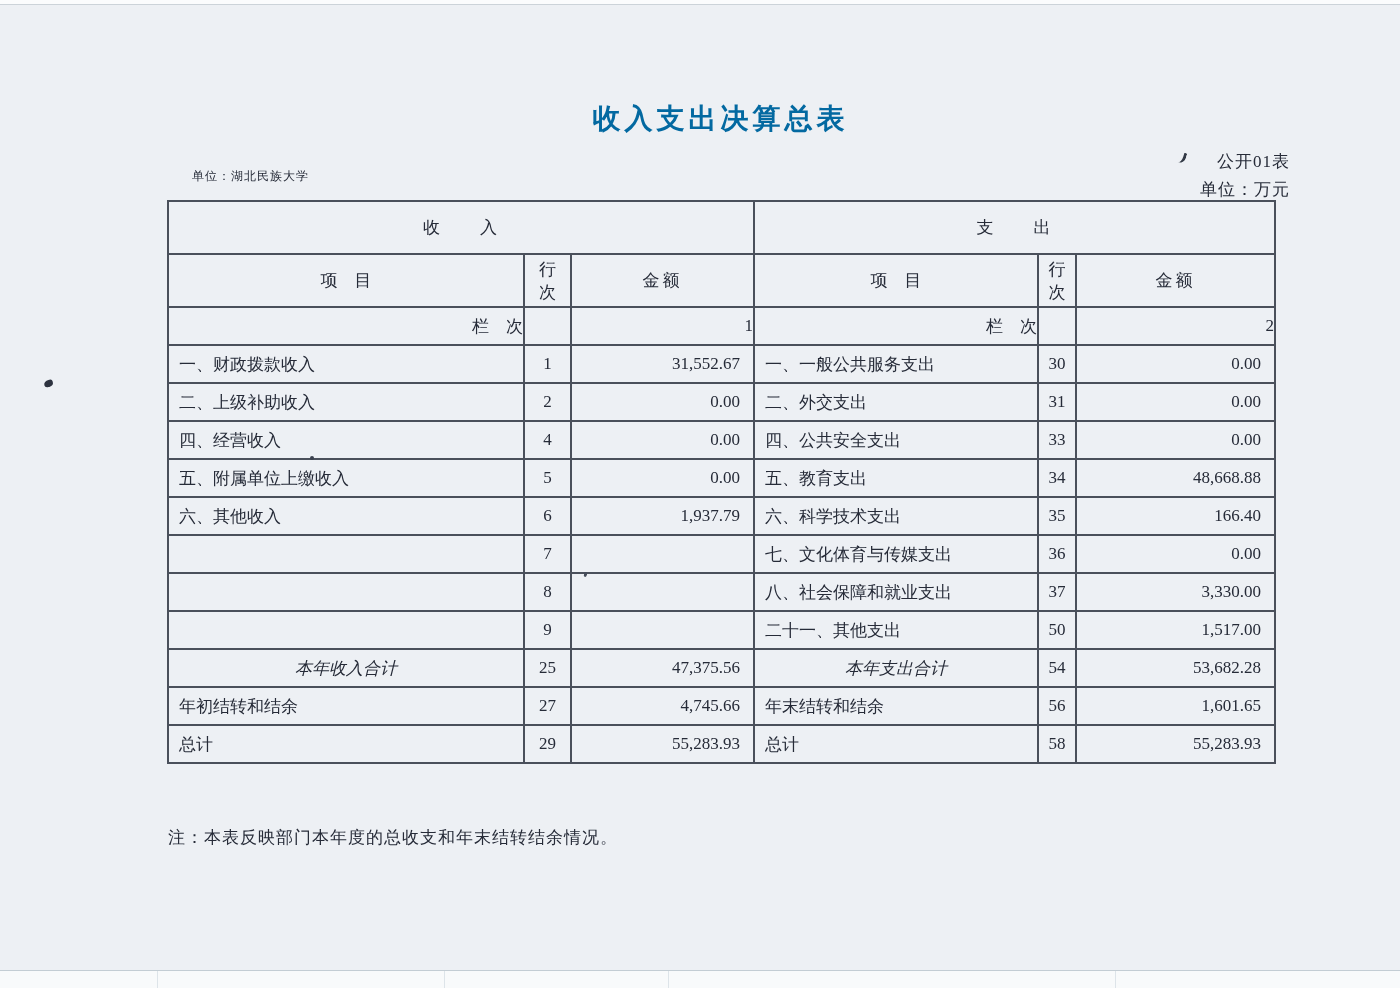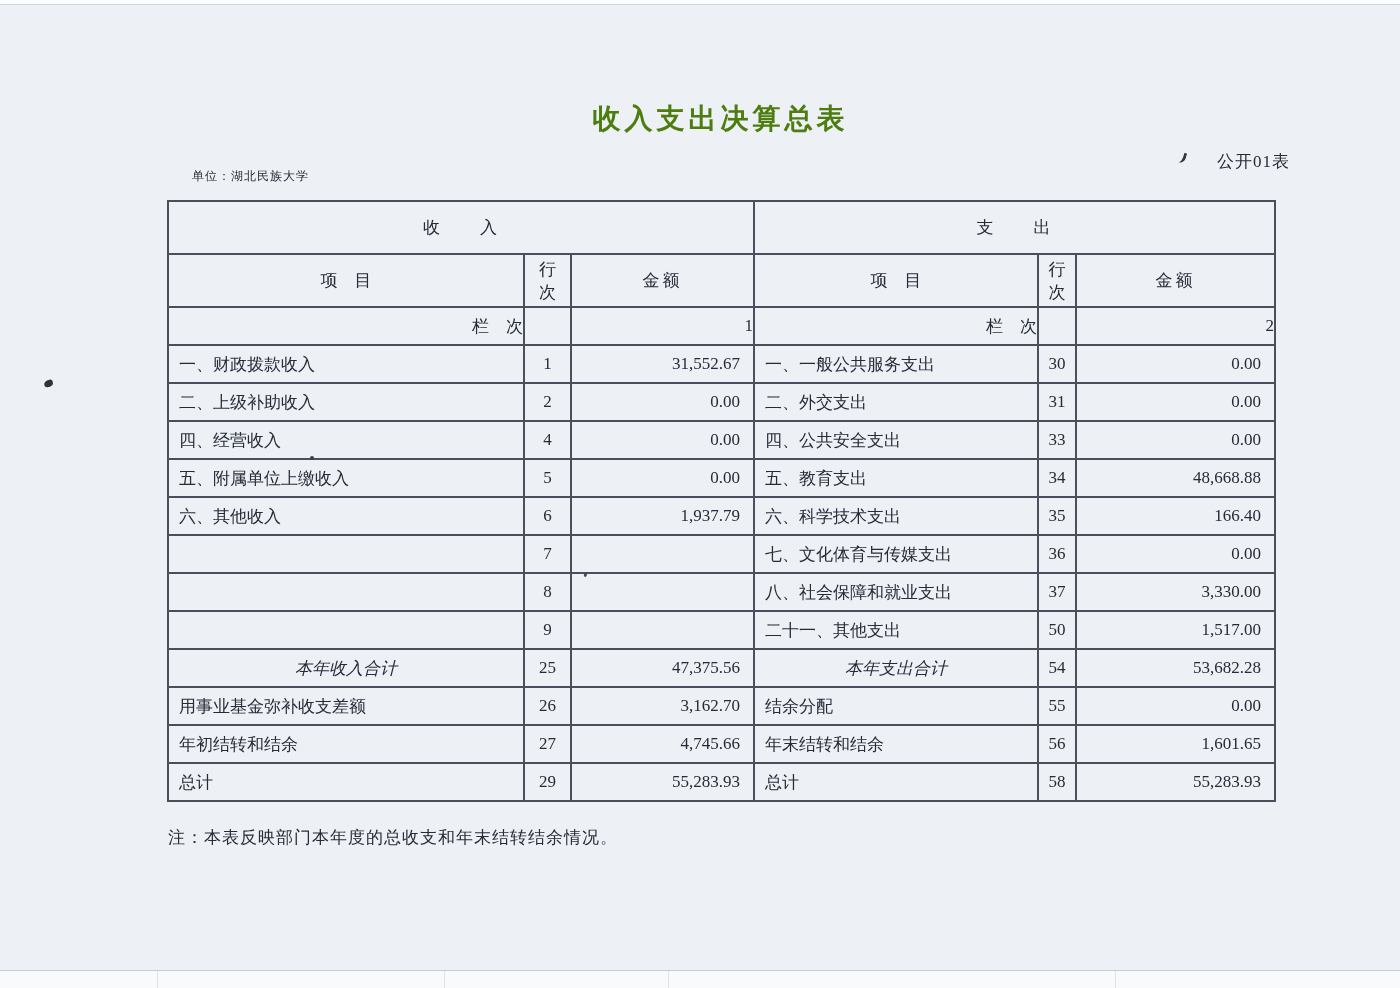--- a/index.html
+++ b/index.html
@@ -23,21 +23,21 @@
     position:absolute;left:0;top:970px;width:1400px;height:18px;
     background:#f8fafb;border-top:1px solid #c3cdd4;
   }
   .scan-bottom-strip .vline{
     position:absolute;top:0;width:1px;height:18px;background:#dde4e9;
   }
   
   .title{
     position:absolute;left:167px;top:100px;width:1107px;
     margin:0;text-align:center;
-    font-size:28px;font-weight:bold;letter-spacing:4px;color:#4d7c0f;
+    font-size:28px;font-weight:bold;letter-spacing:4px;color:#0369a1;
   }
   .org-unit{
     position:absolute;left:176px;top:168px;
     font-size:12px;letter-spacing:1px;margin-left:16px;
   }
   .right-meta{
     position:absolute;left:1040px;top:148px;width:250px;
     text-align:right;font-size:17px;line-height:28px;letter-spacing:1px;
   }
   
@@ -93,20 +93,21 @@
 <div class="page">
 
   <div class="scan-top-strip"></div>
 
   <h1 class="title">收入支出决算总表</h1>
 
   <div class="org-unit">单位：湖北民族大学</div>
 
   <div class="right-meta">
     <div>公开01表</div>
+    <div>单位：万元</div>
   </div>
   <div class="pen-tick"></div>
 
   <table class="summary-table">
     <colgroup>
       <col style="width:356px">
         <col style="width:47px">
         <col style="width:183px">
       <col style="width:284px">
         <col style="width:38px">
@@ -207,28 +208,20 @@
         </tr>
         <tr>
           <td class="item center">本年收入合计</td>
           <td class="line">25</td>
           <td class="amount">47,375.56</td>
           <td class="item center">本年支出合计</td>
           <td class="line">54</td>
           <td class="amount">53,682.28</td>
         </tr>
         <tr>
-          <td class="item left">用事业基金弥补收支差额</td>
-          <td class="line">26</td>
-          <td class="amount">3,162.70</td>
-          <td class="item left">结余分配</td>
-          <td class="line">55</td>
-          <td class="amount">0.00</td>
-        </tr>
-        <tr>
           <td class="item left">年初结转和结余</td>
           <td class="line">27</td>
           <td class="amount">4,745.66</td>
           <td class="item left">年末结转和结余</td>
           <td class="line">56</td>
           <td class="amount">1,601.65</td>
         </tr>
         <tr>
           <td class="item left">总计</td>
           <td class="line">29</td>

